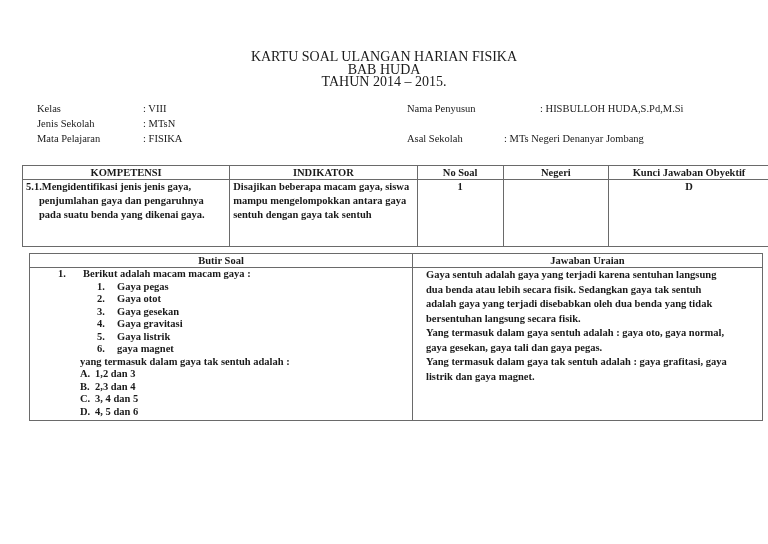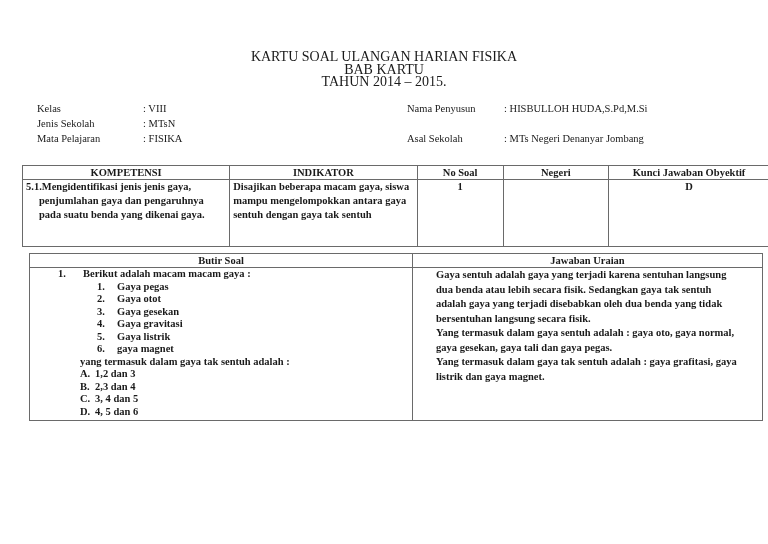--- a/index.html
+++ b/index.html
@@ -23,48 +23,48 @@
   .c { text-align:center; }
   .b { font-weight:bold; }
   .indent { padding-left:16px; text-indent:-13px; }
   .sub { padding-left:67px; position:relative; height:12.5px; line-height:12.5px; }
   .sub .n { position:absolute; left:67px; }
   .sub .t { padding-left:20px; }
   .after { padding-left:50px; height:12.5px; line-height:12.5px; }
   .opt { padding-left:50px; height:12.5px; line-height:12.5px; display:flex; }
   .opt .l { width:15px; }
   .ans p { margin:0; line-height:14.5px; }
-  .ans { padding-left:23px; }
+  .ans { padding-left:13px; }
 </style>
 </head>
 <body>
 
 <div class="title">
   <div>KARTU SOAL ULANGAN HARIAN FISIKA</div>
-  <div>BAB KARTU</div>
+  <div>BAB HUDA</div>
   <div>TAHUN  2014 – 2015.</div>
 </div>
 
 <div class="meta meta-left">
   <div class="row">
     <span class="lbl">Kelas</span>
     <span>: VIII</span>
   </div>
   <div class="row">
     <span class="lbl">Jenis Sekolah</span>
     <span>: MTsN</span>
   </div>
   <div class="row">
     <span class="lbl">Mata Pelajaran</span>
     <span>: FISIKA</span>
   </div>
 </div>
 
 <div class="meta meta-right">
-  <div class="row" style="height:19px;">
+  <div class="row" style="height:19px;gap:36px;">
     <span class="lbl">Nama Penyusun</span>
     <span>:  HISBULLOH  HUDA,S.Pd,M.Si</span>
   </div>
   <div class="row" style="margin-top:11px;">
     <span class="lbl">Asal Sekolah</span>
     <span>: MTs Negeri Denanyar  Jombang</span>
   </div>
 </div>
 
 <table class="t1">

